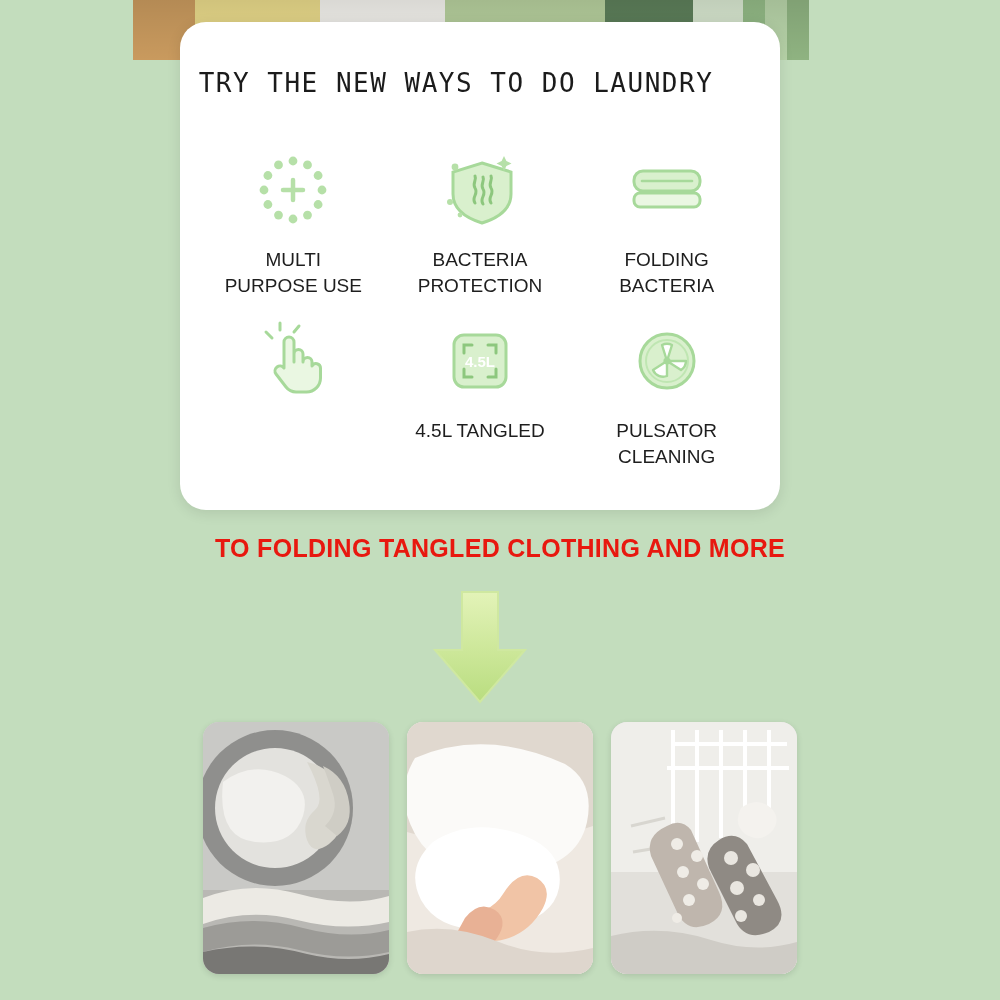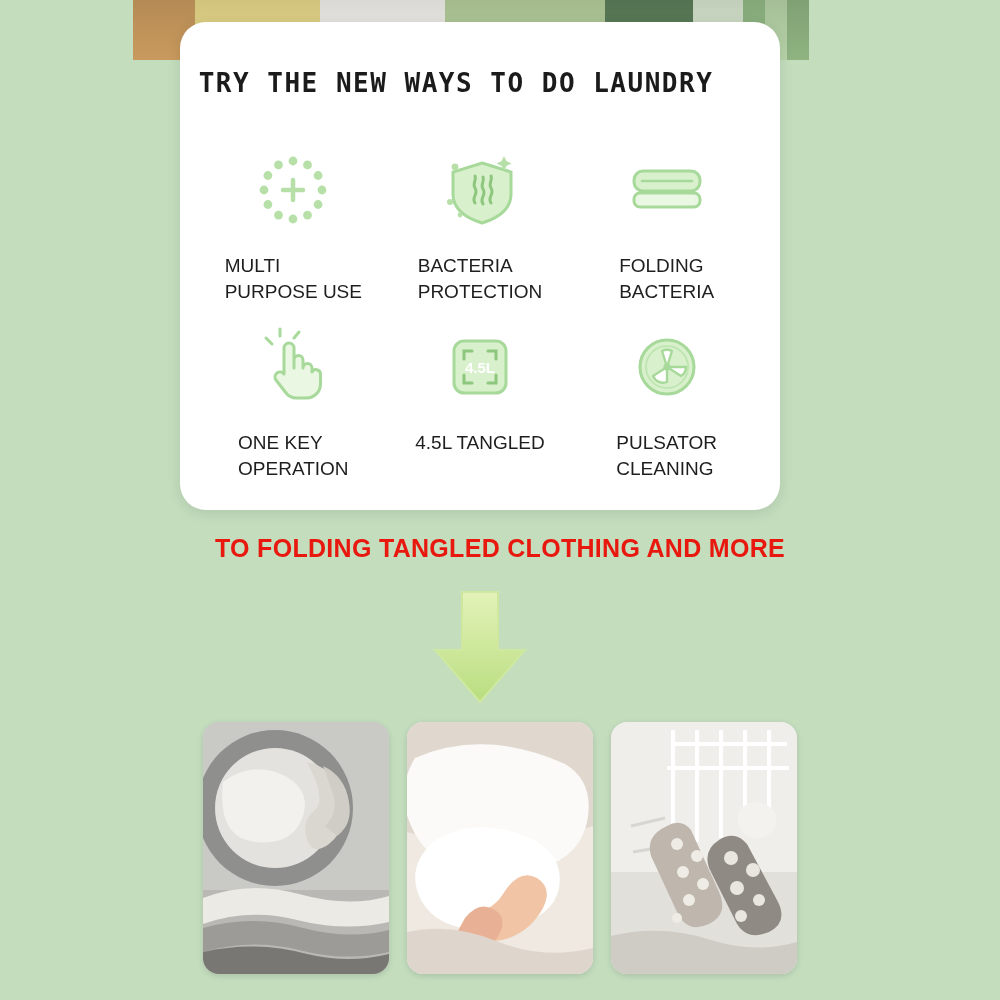--- a/index.html
+++ b/index.html
@@ -59,21 +59,21 @@
   }
 
   .card-title {
     position: absolute;
     left: 0;
     top: 46px;
     width: 552px;
     text-align: center;
     font-family: "DejaVu Sans Mono", monospace;
     font-size: 26px;
-    font-weight: bold;
+    font-weight: normal;
     letter-spacing: 1.5px;
     color: #1b1b1b;
     white-space: nowrap;
   }
 
   .feature-grid {
     position: absolute;
     left: 20px;
     top: 125px;
     width: 560px;
@@ -87,22 +87,22 @@
     align-items: center;
   }
   .feature-icon {
     width: 86px;
     height: 86px;
     display: flex;
     align-items: center;
     justify-content: flex-start;
   }
   .feature-label {
-    margin-top: 20px;
-    text-align: left;
+    margin-top: 14px;
+    text-align: center;
     font-size: 19px;
     line-height: 1.35;
     color: #1e1e1e;
     white-space: pre-line;
   }
 
   
   .red-headline {
     position: absolute;
     left: 0;
@@ -237,22 +237,20 @@
                      a4.5 4.5 0 0 1 9 0 L62 48 a4.5 4.5 0 0 1 8.5 2 L70.5 60
                      a14 14 0 0 1 -14 14 L46 74 a13 13 0 0 1 -10 -5 L26 56 a5 5 0 0 1 8 -6 Z"></path>
           </g>
           <g stroke="#a7d99a" stroke-width="3" stroke-linecap="round" fill="none">
             <path d="M22 20 L16 14"></path>
             <path d="M30 12 L30 5"></path>
             <path d="M44 14 L49 8"></path>
           </g>
         </svg>
       </div>
-      <div class="feature-label">ONE KEY
-OPERATION</div>
     </div>
 
     <div class="feature-cell">
       <div class="feature-icon">
         <svg width="86" height="86" viewBox="0 0 86 86">
           <rect x="17" y="17" width="52" height="52" rx="10" fill="#d9f0cd" stroke="#a7d99a" stroke-width="3"></rect>
           <g stroke="#8dc77e" stroke-width="3" stroke-linecap="round" fill="none">
             <path d="M27 35 L27 27 L35 27"></path>
             <path d="M59 35 L59 27 L51 27"></path>
             <path d="M27 51 L27 59 L35 59"></path>

